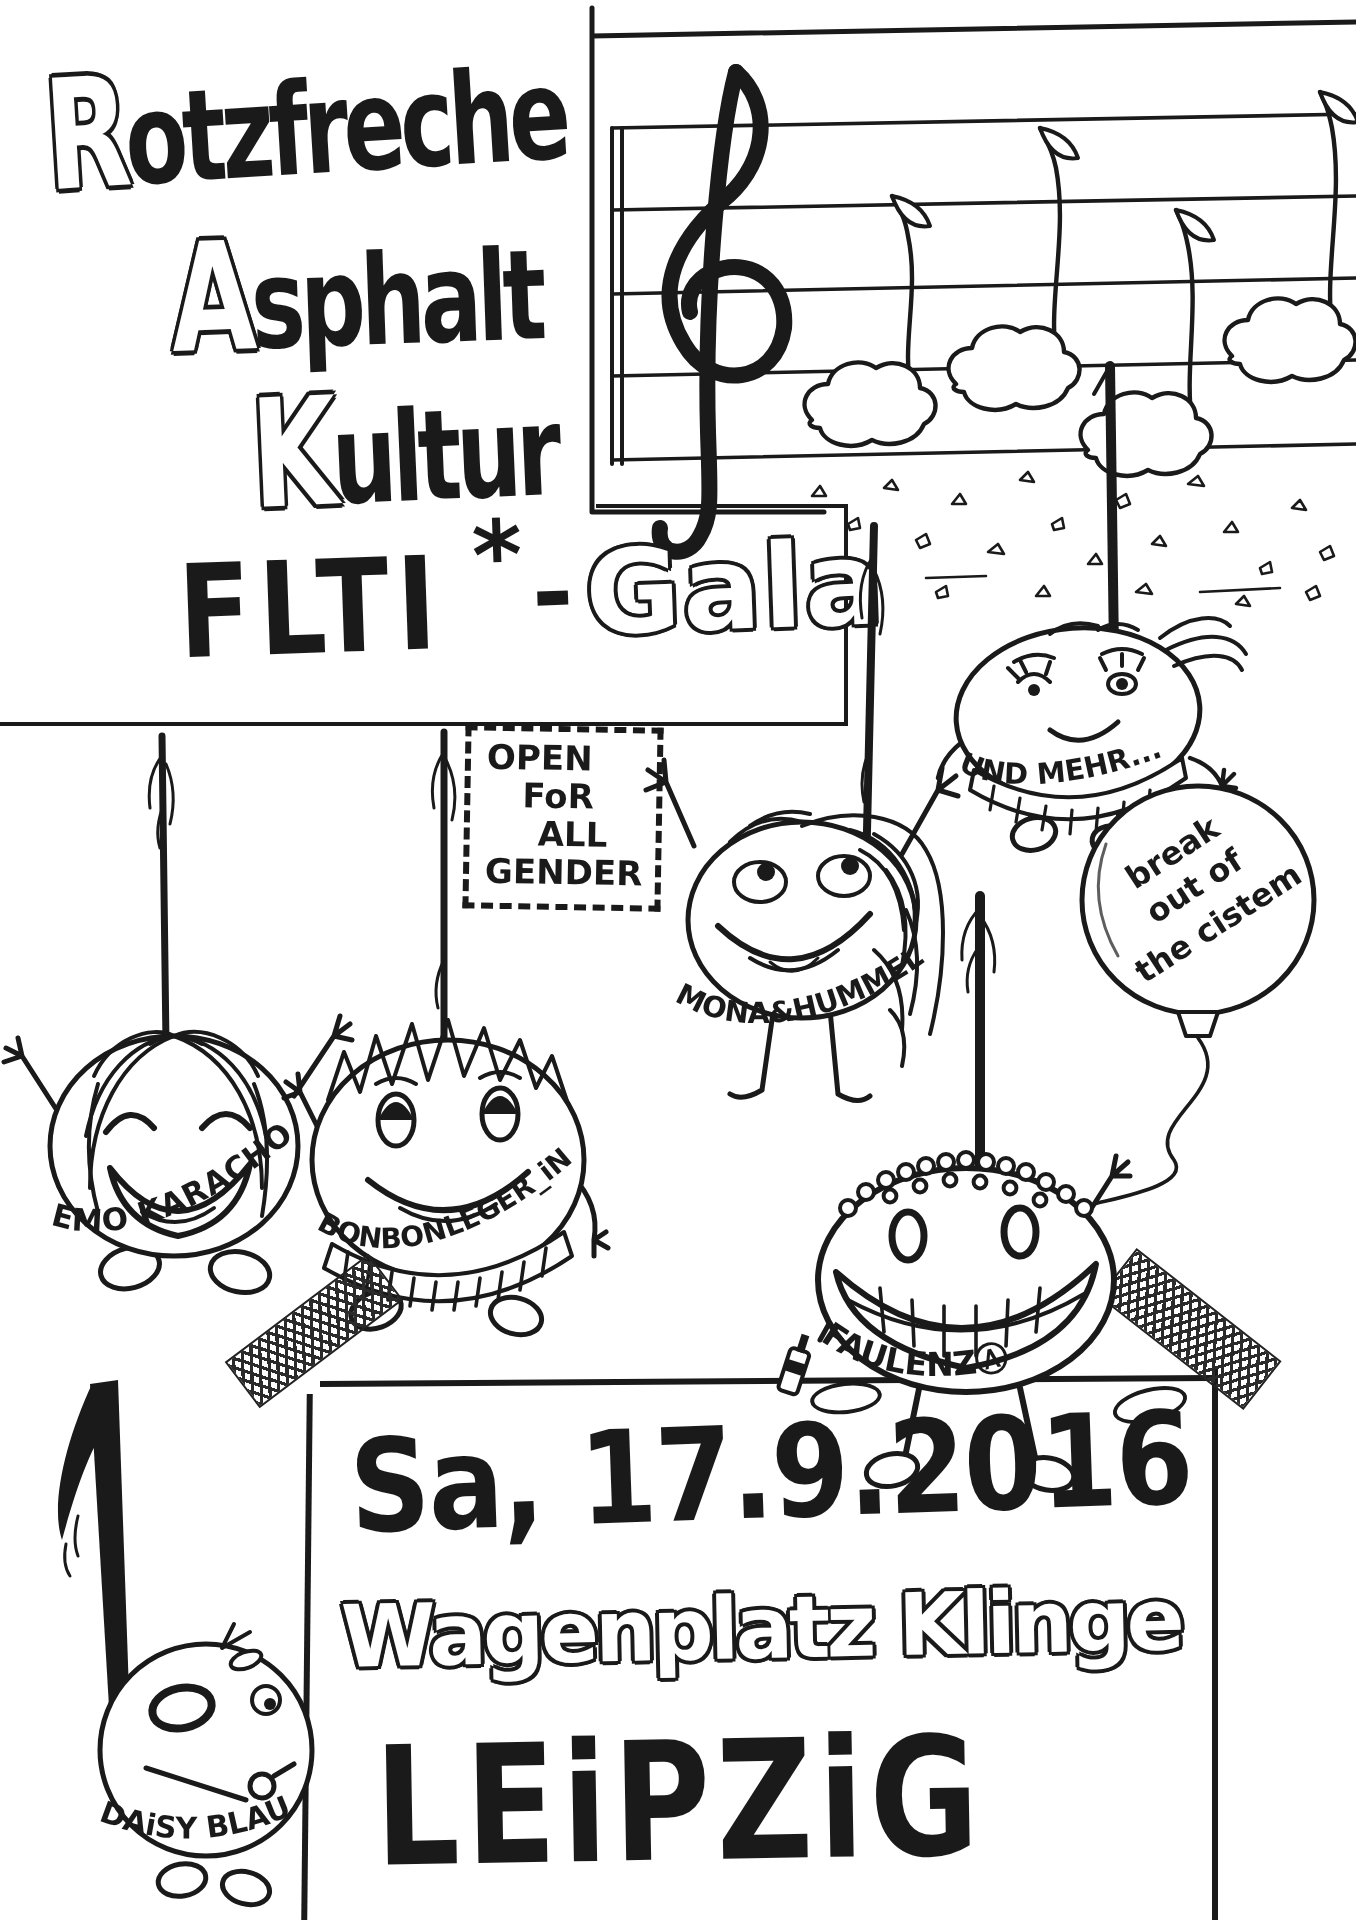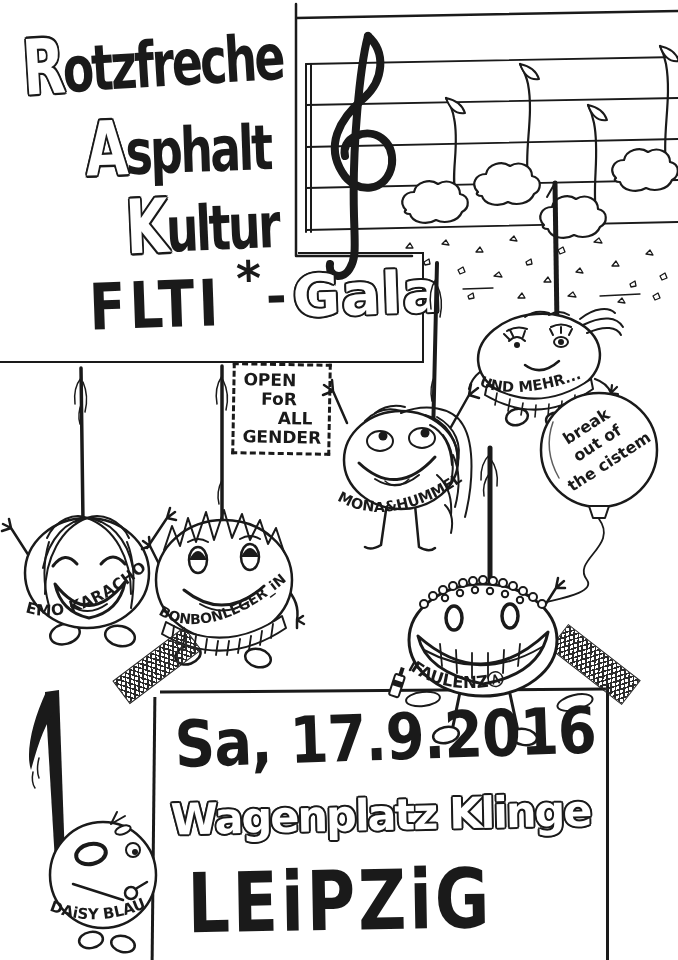--- a/index.html
+++ b/index.html
@@ -137,21 +137,21 @@
   <div class="abs flti-row" style="left:88px;top:270px;">
     <span class="flti-main">FLTI</span>
     <span class="flti-star">*</span>
     <span class="flti-dash">-</span>
     <span class="flti-gala outline">Gala</span>
   </div>
 
   <div class="abs open-box" style="left:232px;top:363px;">
     <div style="margin-left:2px;">OPEN</div>
     <div style="margin-left:20px;">FoR</div>
-    <div style="margin-left:28px;text-align:center;">ALL</div>
+    <div style="margin-left:28px;">ALL</div>
     <div style="margin-left:2px;">GENDER</div>
   </div>
 
   <svg class="abs" style="left:5px;top:360px;" width="175" height="295" viewBox="0 0 175 295">
     <path class="ink" stroke-width="3.5" d="M76,8 L78,162"></path>
     <g class="ink" stroke-width="1.5">
       <path d="M76,18 q-8,10 -6,26"></path>
         <path d="M78,22 q6,14 2,30"></path>
         <path d="M77,42 q-5,12 -2,22"></path>
     </g>

